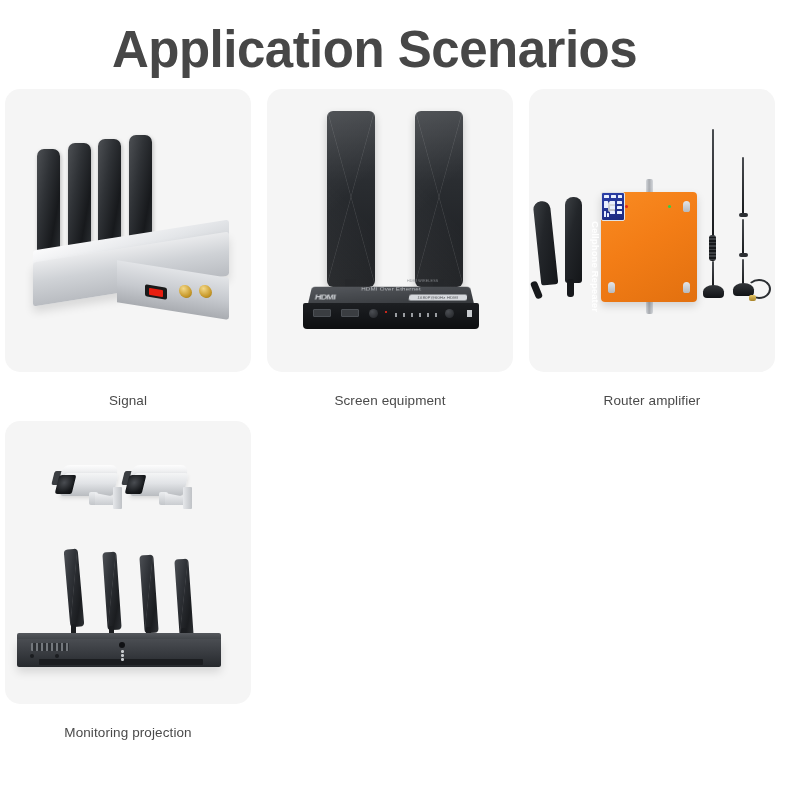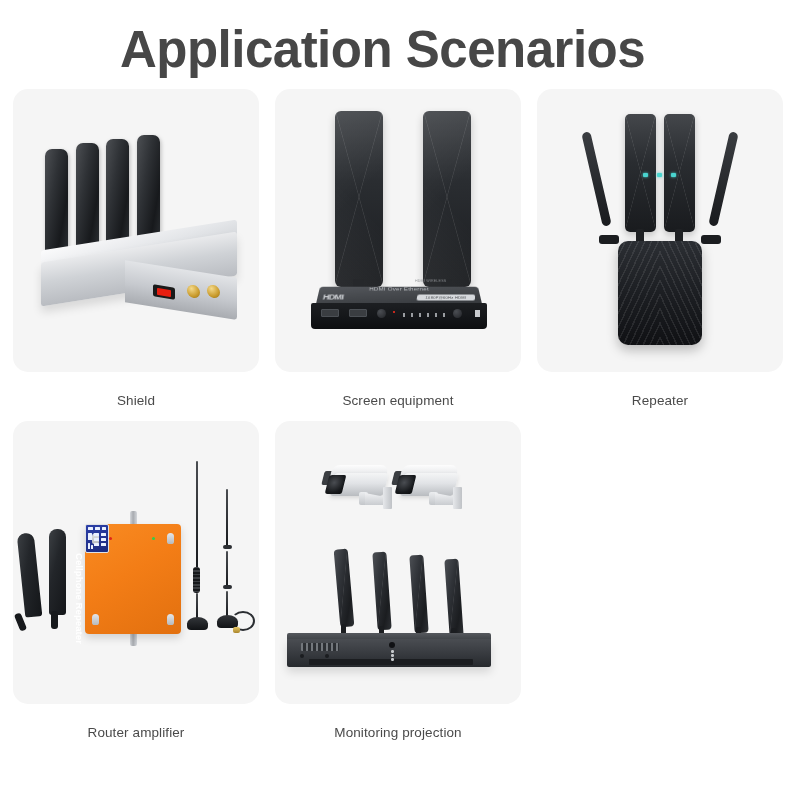--- a/index.html
+++ b/index.html
@@ -2,21 +2,21 @@
 <html><head>
 <meta charset="utf-8">
 <style>
   * { box-sizing: border-box; margin: 0; padding: 0; }
   html, body {
     width: 800px; height: 800px;
     background: #ffffff;
     font-family: "Liberation Sans", sans-serif;
     overflow: hidden;
   }
-  .page { position: relative; width: 749px; height: 800px; margin-left: 8px; }
+  .page { position: relative; width: 749px; height: 800px; }
 
   .page-title {
     text-align: center;
     font-size: 51px;
     font-weight: bold;
     color: #474747;
     letter-spacing: -0.5px;
     padding-top: 24px;
     line-height: 1.0;
   }
@@ -297,21 +297,21 @@
           <div class="abs sh-top"></div>
           <div class="abs sh-body"></div>
           <div class="abs sh-front"></div>
           <div class="abs sh-switch">
               <i></i>
             </div>
           <div class="abs sh-sma a"></div>
           <div class="abs sh-sma b"></div>
         </div>
       </div>
-      <div class="caption">Shield</div>
+      <div class="caption">Signal</div>
     </div>
 
     <div class="cell">
       <div class="card">
         <div class="stage">
           <div class="abs sp-ant" style="left:60px;  top:22px;"></div>
           <div class="abs sp-ant" style="left:148px; top:22px;"></div>
           <div class="abs sp-ant-stem" style="left:78px;  top:190px;"></div>
           <div class="abs sp-ant-stem" style="left:166px; top:190px;"></div>
 
@@ -332,41 +332,20 @@
           <div class="abs sp-pin" style="left:144px;"></div>
           <div class="abs sp-pin" style="left:152px;"></div>
           <div class="abs sp-pin" style="left:160px;"></div>
           <div class="abs sp-pin" style="left:168px;"></div>
           <div class="abs sp-pin" style="left:200px;width:5px;height:7px;background:#c9ccd0;top:221px;"></div>
         </div>
       </div>
       <div class="caption">Screen equipment</div>
     </div>
 
-    <div class="cell">
-      <div class="card">
-        <div class="stage">
-          <div class="abs rp-thin" style="left:55px; top:42px; transform:rotate(-13deg);"></div>
-          <div class="abs rp-arm" style="left:62px; top:146px;"></div>
-          <div class="abs rp-thin" style="left:182px; top:42px; transform:rotate(13deg);"></div>
-          <div class="abs rp-arm" style="left:164px; top:146px;"></div>
-
-          <div class="abs rp-flat" style="left:88px;  top:25px;"></div>
-          <div class="abs rp-flat" style="left:127px; top:25px;"></div>
-          <div class="abs rp-flat-stem" style="left:99px;  top:140px;"></div>
-          <div class="abs rp-flat-stem" style="left:138px; top:140px;"></div>
-
-          <div class="abs rp-body"></div>
-          <div class="abs rp-led" style="left:106px;"></div>
-          <div class="abs rp-led" style="left:120px;"></div>
-          <div class="abs rp-led" style="left:134px;"></div>
-        </div>
-      </div>
-      <div class="caption">Repeater</div>
-    </div>
 
     <div class="cell">
       <div class="card">
         <div class="stage">
 
           <div class="abs sa-pad" style="left:8px;  top:112px; height:84px; transform:rotate(-6deg);"></div>
           <div class="abs sa-pad-stem" style="left:4px; top:192px; transform:rotate(-22deg);"></div>
           <div class="abs sa-pad" style="left:36px; top:108px; height:86px;"></div>
           <div class="abs sa-pad-stem" style="left:38px; top:190px;"></div>
 

